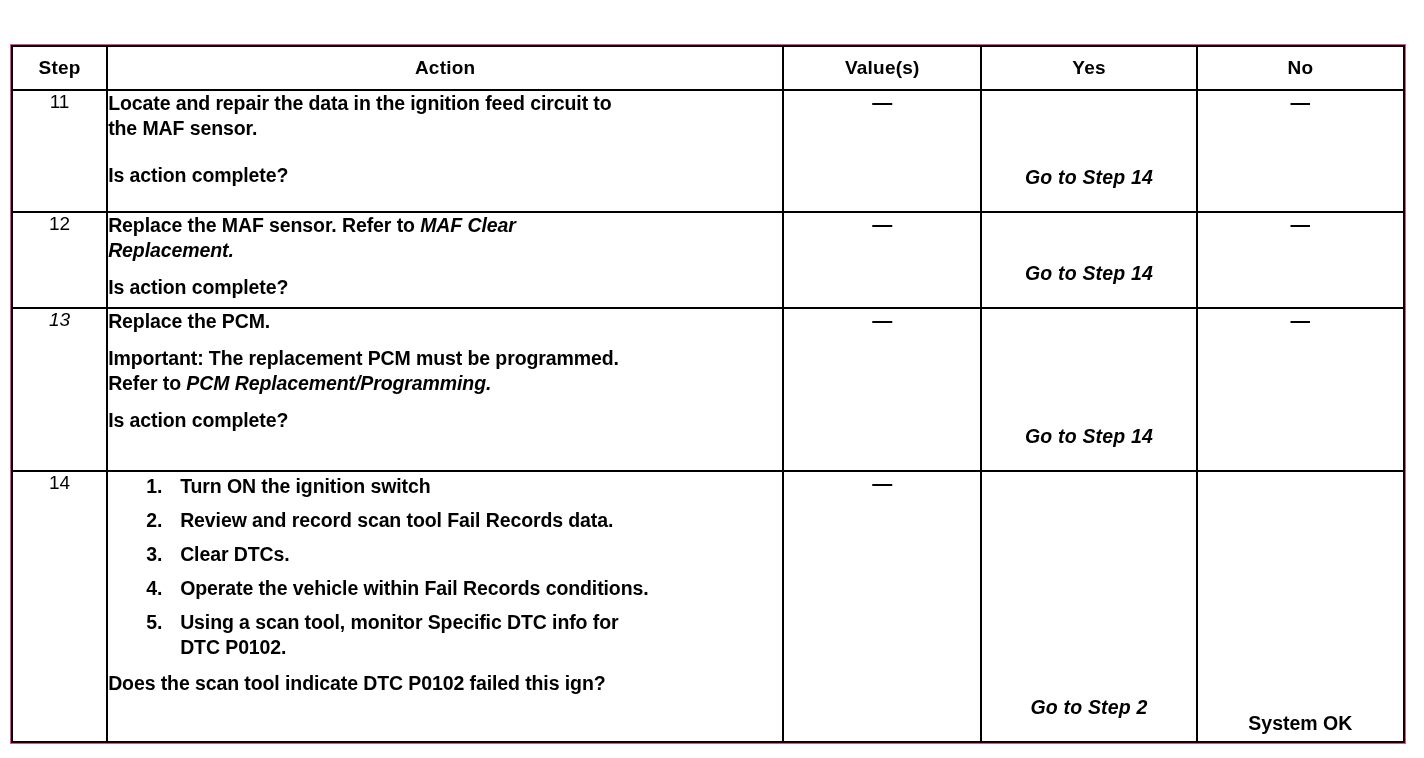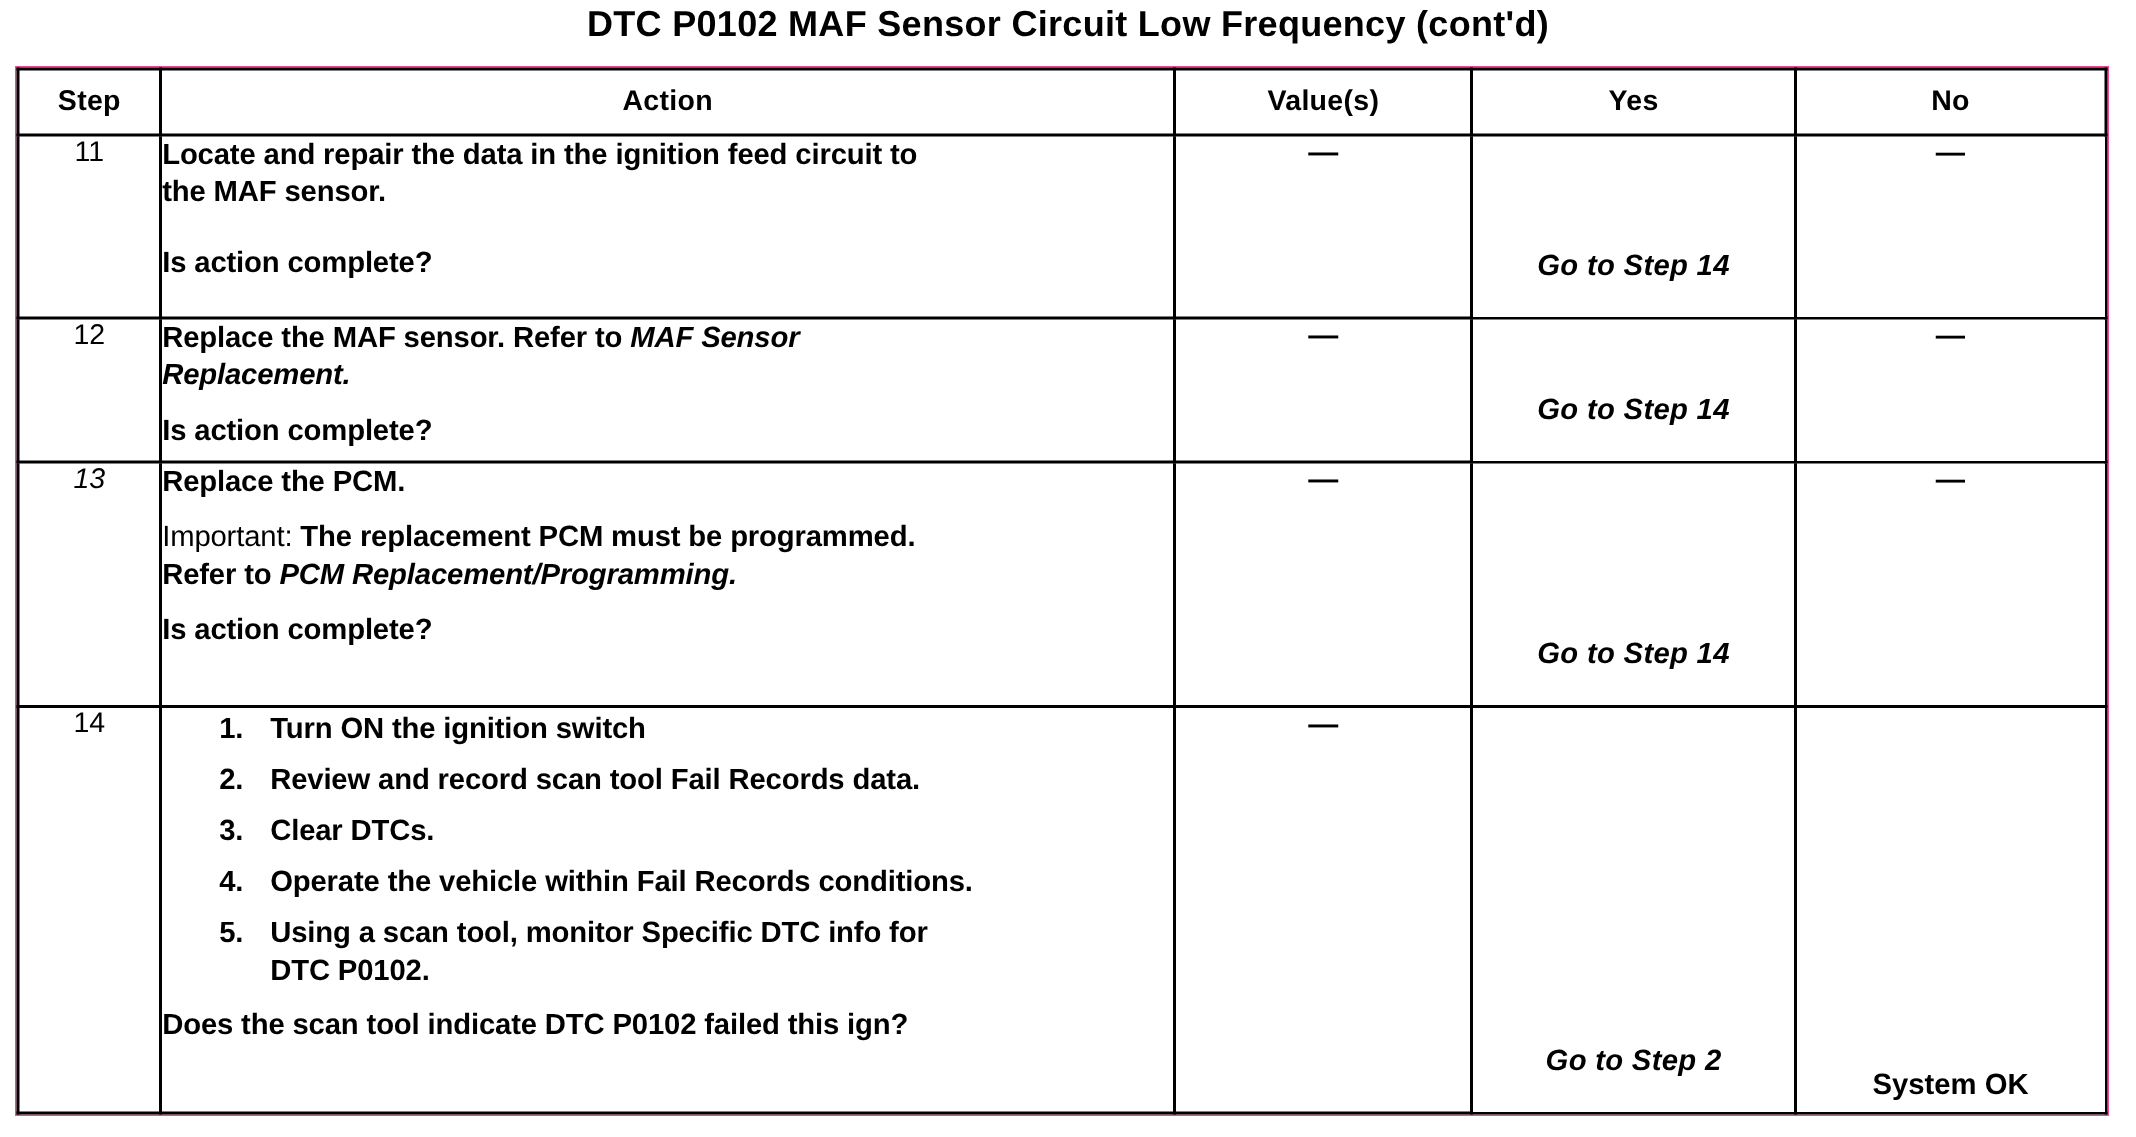--- a/index.html
+++ b/index.html
@@ -131,21 +131,21 @@
     font-style: normal;
     font-weight: bold;
     font-size: 19.5px;
   }
 
   
   .p { margin: 0; }
   .p.gap-top { margin-top: 22px; }
   .p.gap-small { margin-top: 12px; }
   .ital { font-style: italic; }
-  .bold-lead { font-weight: normal; }
+  .bold-lead { font-weight: bold; }
 
   
   ol.substeps {
     margin: 2px 0 0 0;
     padding: 0 0 0 38px;
     list-style: none;
     counter-reset: sub;
   }
   ol.substeps li {
     position: relative;
@@ -166,21 +166,20 @@
   .final-q {
     margin: 11px 0 0 0;
     line-height: 25px;
   }
 </style>
 </head>
 <body>
 
 <div id="page">
 
-  <div class="doc-title">DTC P0102 MAF Sensor Circuit Low Frequency (cont'd)</div>
 
   <div class="table-wrap">
     <table class="dtc">
       <colgroup>
         <col class="c-step">
           <col class="c-act">
           <col class="c-val">
           <col class="c-yes">
           <col class="c-no">
       </colgroup>
@@ -207,21 +206,21 @@
             <span class="goto">Go to Step 14</span>
           </td>
           <td class="branch">
             <span class="dash-center">—</span>
           </td>
         </tr>
 
         <tr style="height:87px;">
           <td class="step">12</td>
           <td class="action">
-            <p class="p"><span>Replace the MAF sensor. Refer to </span><span class="ital">MAF Sensor</span></p>
+            <p class="p"><span>Replace the MAF sensor. Refer to </span><span class="ital">MAF Clear</span></p>
             <p class="p ital">Replacement.</p>
             <p class="p gap-small">Is action complete?</p>
           </td>
           <td class="value">—</td>
           <td class="branch">
             <span class="goto">Go to Step 14</span>
           </td>
           <td class="branch">
             <span class="dash-center">—</span>
           </td>

